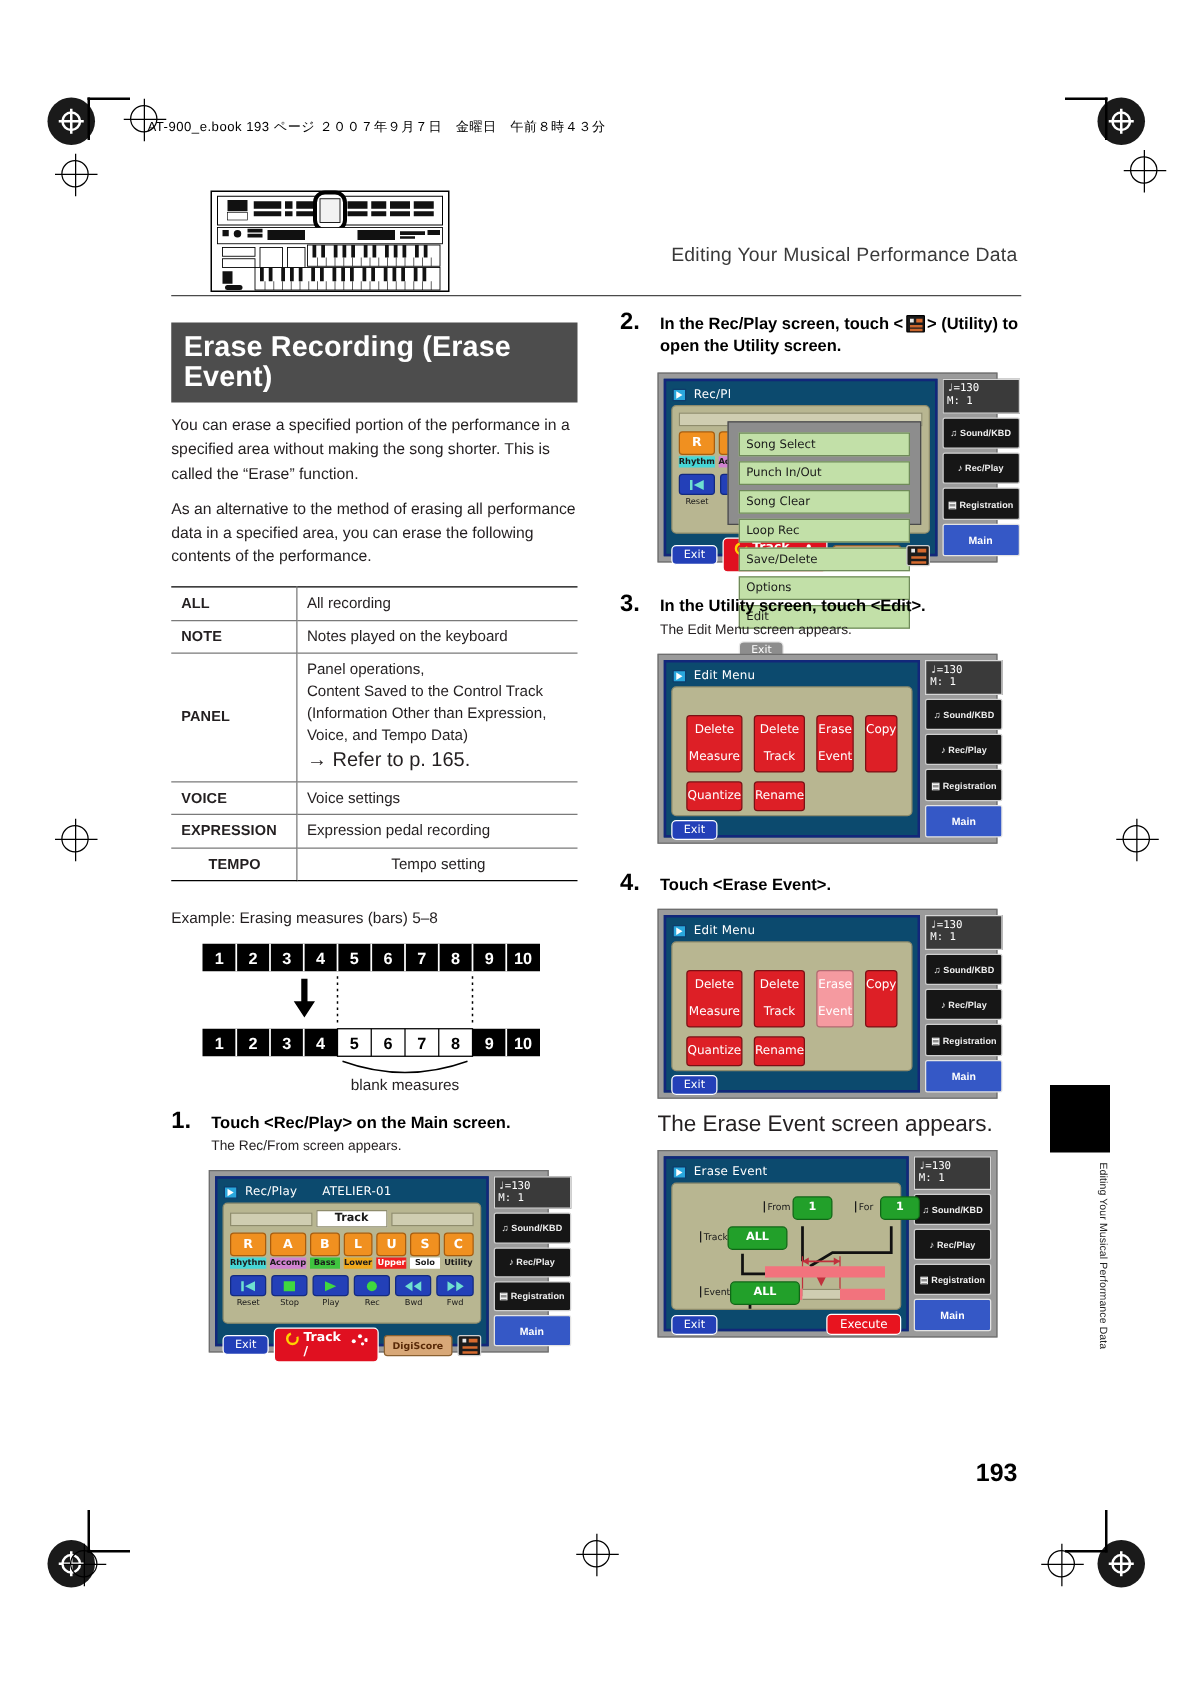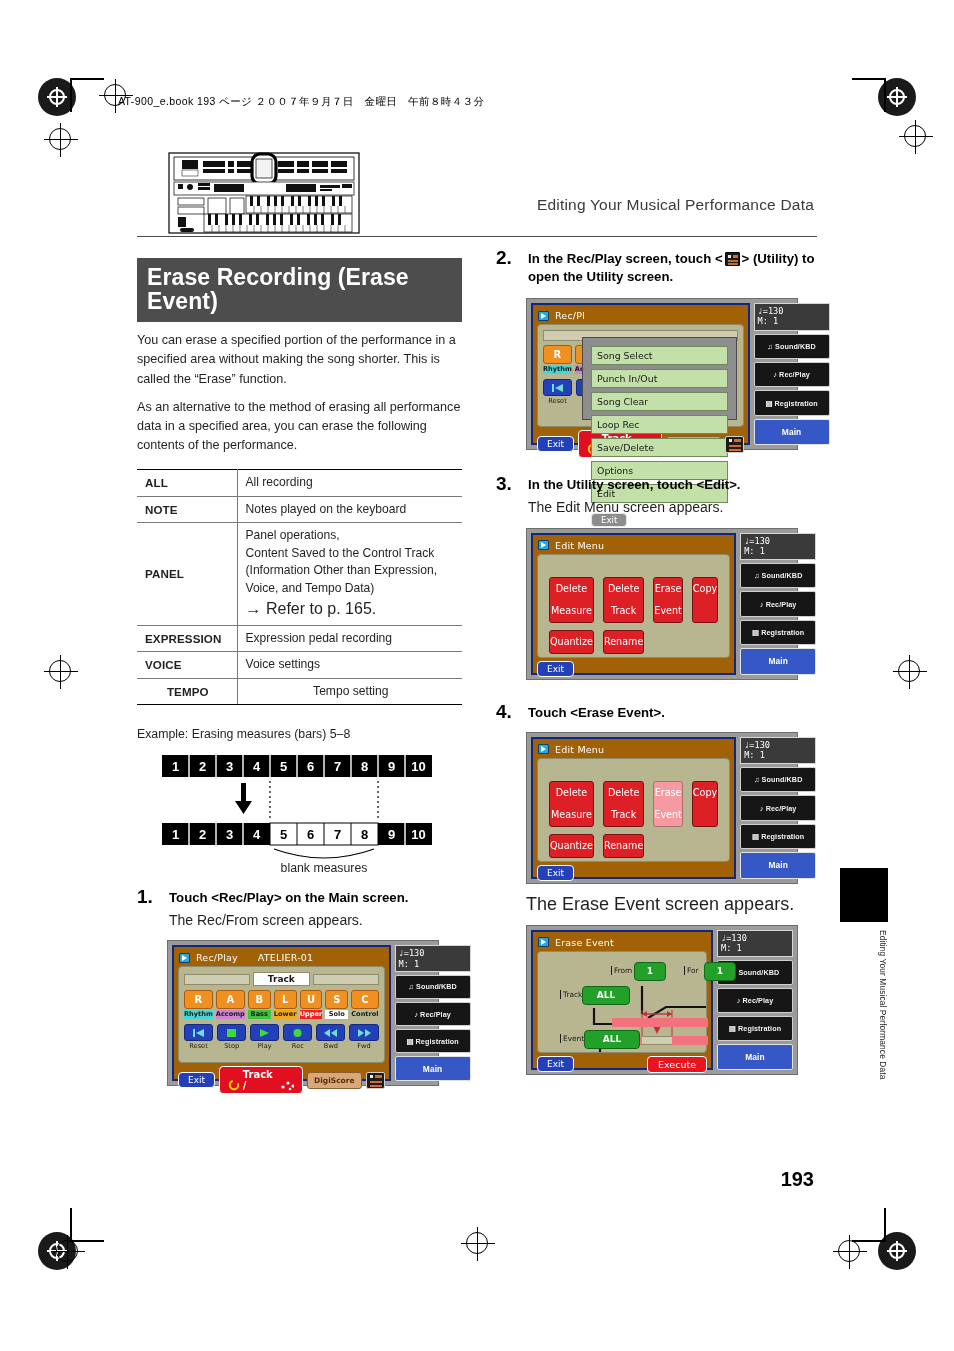--- a/index.html
+++ b/index.html
@@ -102,21 +102,21 @@
   
   .step { position:relative; padding-left:32px; margin-top:0; }
   .step .num {
     position:absolute; left:0; top:-3px;
     font-size:19px; font-weight:bold; color:#000;
   }
   .step .head {
     font-size:13.2px; font-weight:bold; line-height:1.37; color:#000;
   }
   .step .sub {
-    font-size:14px; line-height:1.45; color:#231f20; margin-top:3px;
+    font-size:11px; line-height:1.45; color:#231f20; margin-top:3px;
   }
 
   .util-icon {
     display:inline-block; width:15px; height:14px; vertical-align:-3px;
     background:#1c1c1c; border:1px solid #000; border-radius:1px;
     position:relative; margin:0 2px;
   }
   .util-icon i {
     position:absolute; display:block; background:#d66a2e;
   }
@@ -128,21 +128,21 @@
   
   .lcd {
     position:relative;
     background:#9b9b9b;
     border:1px solid #6e6e6e;
     padding:4px;
     display:flex;
     gap:4px;
   }
   .lcd-main {
-    background:#a16207;
+    background:#0c4a6e;
     border:2px solid #12277a;
     position:relative;
     flex:1 1 auto;
     padding:3px;
   }
   .lcd-title {
     display:flex; align-items:center; gap:6px;
     color:#ffffff; font-size:9.5px; padding:2px 2px 3px 2px;
     font-family:"DejaVu Sans", sans-serif; letter-spacing:0.2px;
   }
@@ -163,21 +163,21 @@
     margin:0 1px;
     position:relative;
   }
   .lcd-footer {
     display:flex; align-items:center; gap:4px;
     padding:3px 1px 1px 1px;
   }
 
   
   .lcd-side {
-    width:76px; flex:0 0 auto; display:flex; flex-direction:column; gap:3px;
+    width:62px; flex:0 0 auto; display:flex; flex-direction:column; gap:3px;
   }
   .tempo-box {
     background:#3a3a3a; border:1px solid #d6d6d6;
     color:#ffffff; font-family:"DejaVu Sans Mono", monospace;
     font-size:8.6px; line-height:1.18; padding:2px 3px;
     height:28px;
   }
   .side-btn {
     background:#161616; border:1px solid #cfcfcf; border-radius:2px;
     color:#f2f2f2; font-size:7.2px; font-weight:bold;
@@ -233,21 +233,21 @@
              font-family:"DejaVu Sans", sans-serif; }
 
   .btn-exit {
     background:#2340b8; border:1.5px solid #ffffff; border-radius:4px;
     color:#ffffff; font-size:9px; padding:2px 9px;
     font-family:"DejaVu Sans", sans-serif;
   }
   .btn-track {
     background:#e01020; border:1.5px solid #ffffff; border-radius:4px;
     color:#ffffff; font-size:10px; font-weight:bold;
-    padding:2px 8px; display:flex; align-items:flex-end; gap:4px; flex:1 1 auto;
+    padding:2px 8px; display:flex; align-items:flex-start; gap:4px; flex:1 1 auto;
     justify-content:center; font-family:"DejaVu Sans", sans-serif;
   }
   .btn-digiscore {
     background:#d8a878; border:1px solid #8a6030; border-radius:3px;
     color:#5a2a08; font-size:7.5px; font-weight:bold; padding:3px 6px;
     font-family:"DejaVu Sans", sans-serif;
   }
   .btn-utility {
     background:#1c1c1c; border:1px solid #cfcfcf; border-radius:2px;
     width:19px; height:17px; position:relative; flex:0 0 auto;
@@ -518,26 +518,26 @@
         <td class="k">PANEL</td>
         <td class="v">
           <span style="white-space:pre-line">Panel operations,
 Content Saved to the Control Track
 (Information Other than Expression,
 Voice, and Tempo Data)</span><br>
           <span class="arrowref">→ Refer to p. 165.</span>
         </td>
       </tr>
       <tr>
+        <td class="k">VOICE</td>
+        <td class="v">Voice settings</td>
+      </tr>
+      <tr>
         <td class="k">EXPRESSION</td>
         <td class="v">Expression pedal recording</td>
-      </tr>
-      <tr>
-        <td class="k">VOICE</td>
-        <td class="v">Voice settings</td>
       </tr>
       <tr>
         <td class="k">TEMPO</td>
         <td class="v">Tempo setting</td>
       </tr>
     </tbody>
   </table>
 
   <div class="ex-label">Example: Erasing measures (bars) 5–8</div>
 
@@ -650,21 +650,21 @@
           <div class="trk c-upper">
             <div class="btn">U</div>
             <div class="lab">Upper</div>
           </div>
           <div class="trk c-solo">
             <div class="btn">S</div>
             <div class="lab">Solo</div>
           </div>
           <div class="trk c-control">
             <div class="btn">C</div>
-            <div class="lab">Control</div>
+            <div class="lab">Utility</div>
           </div>
         </div>
         <div class="transport">
           <div class="tp">
             <div class="btn">
               <svg width="13" height="10">
                   <rect x="1" y="1" width="2" height="8" fill="#6ee0d0"></rect>
                   <polygon points="12,1 12,9 4,5" fill="#6ee0d0"></polygon>
                 </svg>
             </div>

